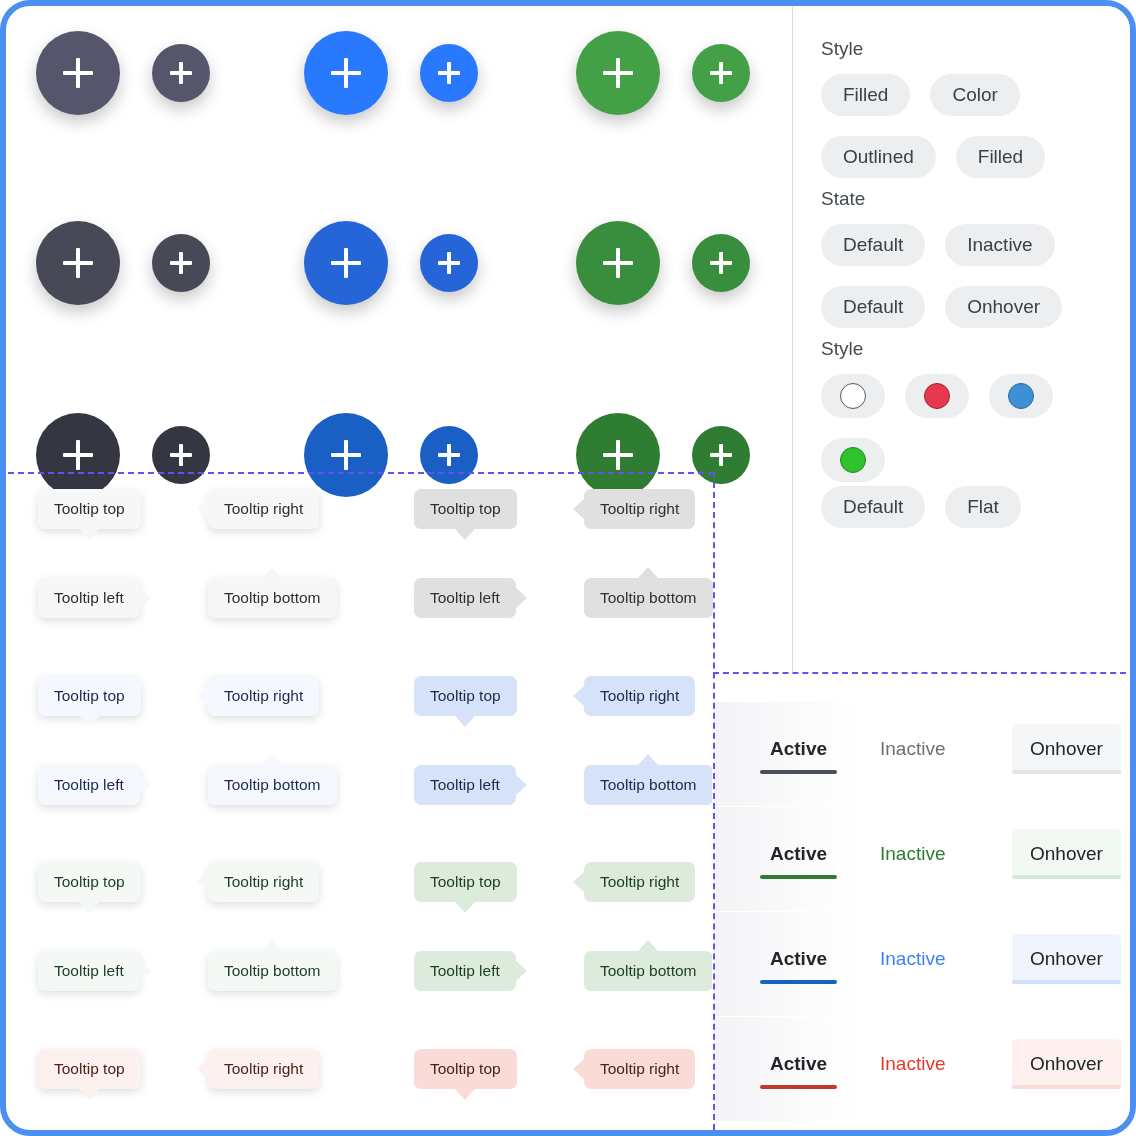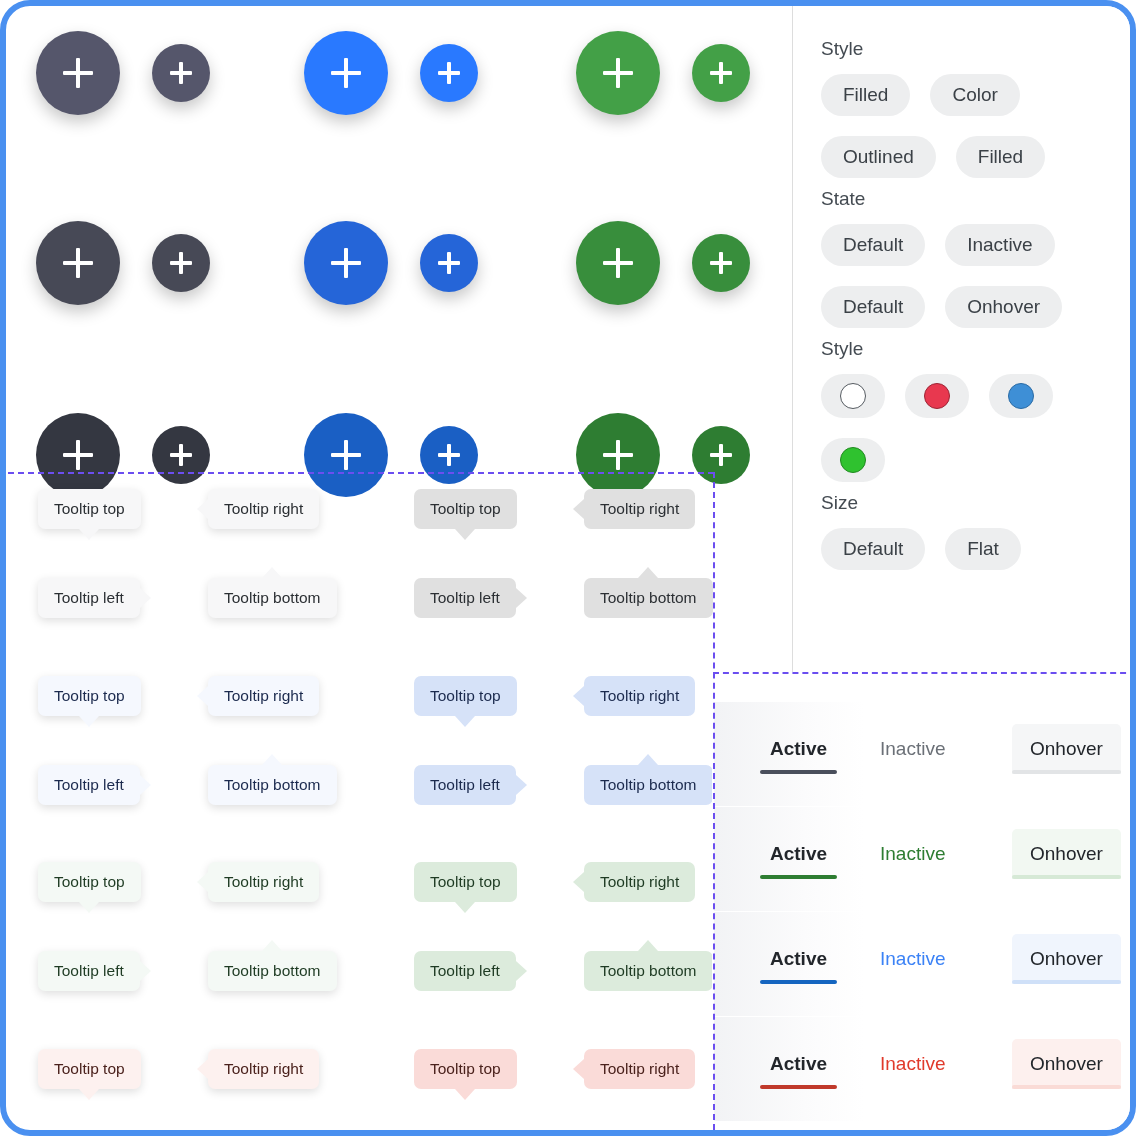--- a/index.html
+++ b/index.html
@@ -318,21 +318,20 @@
           <div class="swatch-chip">
             <div class="swatch" style="background: rgb(232, 56, 79); border-color: rgb(156, 36, 52);"></div>
           </div>
           <div class="swatch-chip">
             <div class="swatch" style="background: rgb(62, 143, 214); border-color: rgb(42, 107, 165);"></div>
           </div>
           <div class="swatch-chip">
             <div class="swatch" style="background: rgb(47, 194, 47); border-color: rgb(31, 138, 31);"></div>
           </div>
         </div>
-        <div class="sect-label">Size</div>
         <div class="chip-row">
           <div class="chip">Default</div>
           <div class="chip">Flat</div>
         </div>
       </div>
 
     <div id="tabs-panel">
         <div class="tab-row" style="top: 28px;">
           <div class="grad"></div>
           <div class="tab-item tab-active" style="position: absolute; left: 40px; top: 22px;">

